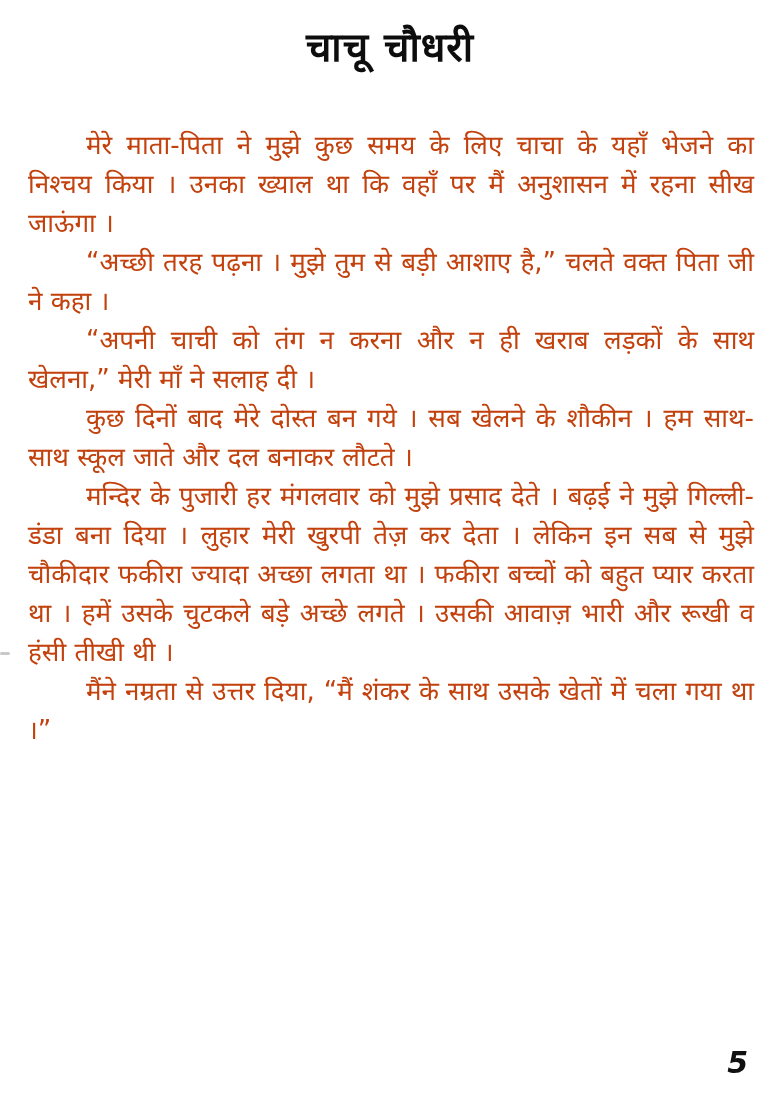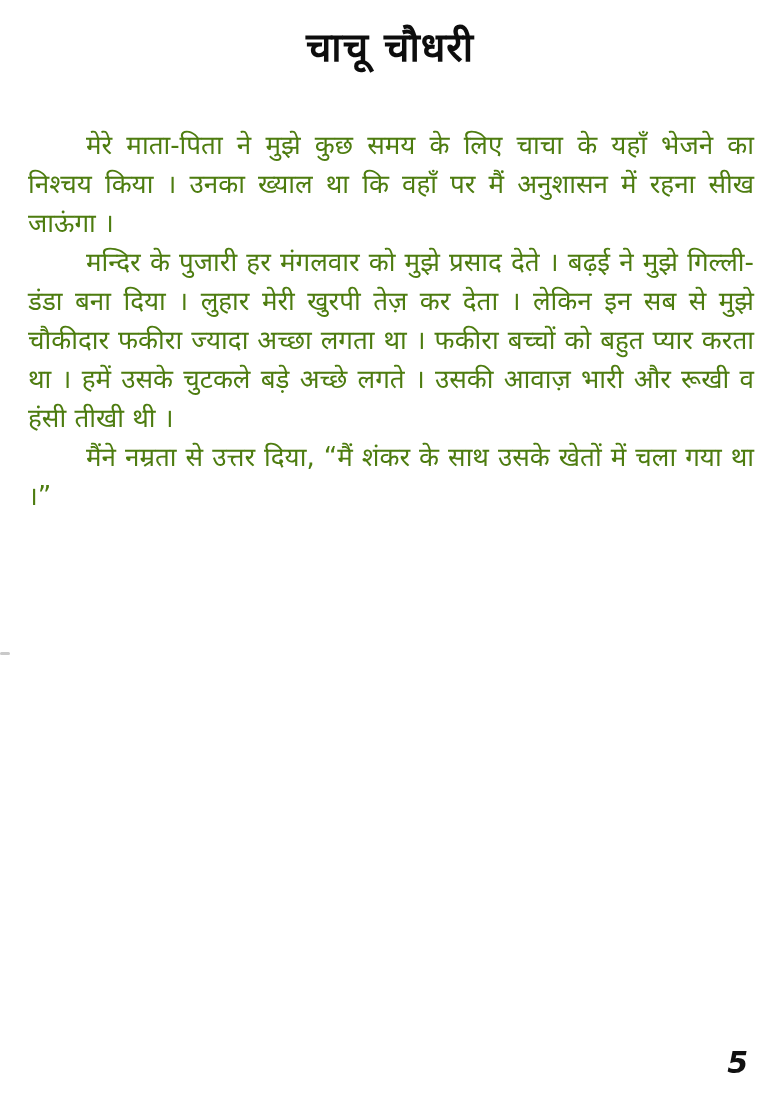--- a/index.html
+++ b/index.html
@@ -28,21 +28,21 @@
     letter-spacing: 1px;
     color: #0d0d0d;
   }
 
   .page-body {
     margin: 54px 26px 0 28px;
     font-size: 26px;
     line-height: 39px;
     font-weight: 500;
     text-align: justify;
-    color: #4d7c0f;
+    color: #c2410c;
   }
 
   .page-body p {
     text-indent: 58px;
     margin: 0;
   }
 
   .page-number {
     position: absolute;
     right: 32px;
@@ -66,20 +66,23 @@
 </style>
 </head>
 <body>
 
 <div class="book-page">
 
   <h1 class="page-title">चाचू चौधरी</h1>
 
   <div class="page-body">
     <p>मेरे माता-पिता ने मुझे कुछ समय के लिए चाचा के यहाँ भेजने का निश्चय किया । उनका ख्याल था कि वहाँ पर मैं अनुशासन में रहना सीख जाऊंगा ।</p>
+    <p>“अच्छी तरह पढ़ना ।  मुझे तुम से बड़ी आशाए है,” चलते वक्त पिता जी ने कहा ।</p>
+    <p>“अपनी चाची को तंग न करना और न ही खराब लड़कों के साथ खेलना,” मेरी माँ ने सलाह दी ।</p>
+    <p>कुछ दिनों बाद मेरे दोस्त बन गये ।  सब खेलने के शौकीन ।  हम साथ-साथ स्कूल जाते और दल बनाकर लौटते ।</p>
     <p>मन्दिर के पुजारी हर मंगलवार को मुझे प्रसाद देते ।  बढ़ई ने मुझे गिल्ली-डंडा बना दिया । लुहार मेरी खुरपी तेज़ कर देता ।  लेकिन इन सब से मुझे चौकीदार फकीरा ज्यादा अच्छा लगता था ।  फकीरा बच्चों को बहुत प्यार करता था । हमें उसके चुटकले बड़े अच्छे लगते ।  उसकी आवाज़ भारी और रूखी व हंसी तीखी थी ।</p>
     <p>मैंने नम्रता से उत्तर दिया, “मैं शंकर के साथ उसके खेतों में चला गया था ।”</p>
   </div>
 
   <div class="scan-mark"></div>
 
   <div class="page-number">5</div>
 
 </div>
 

